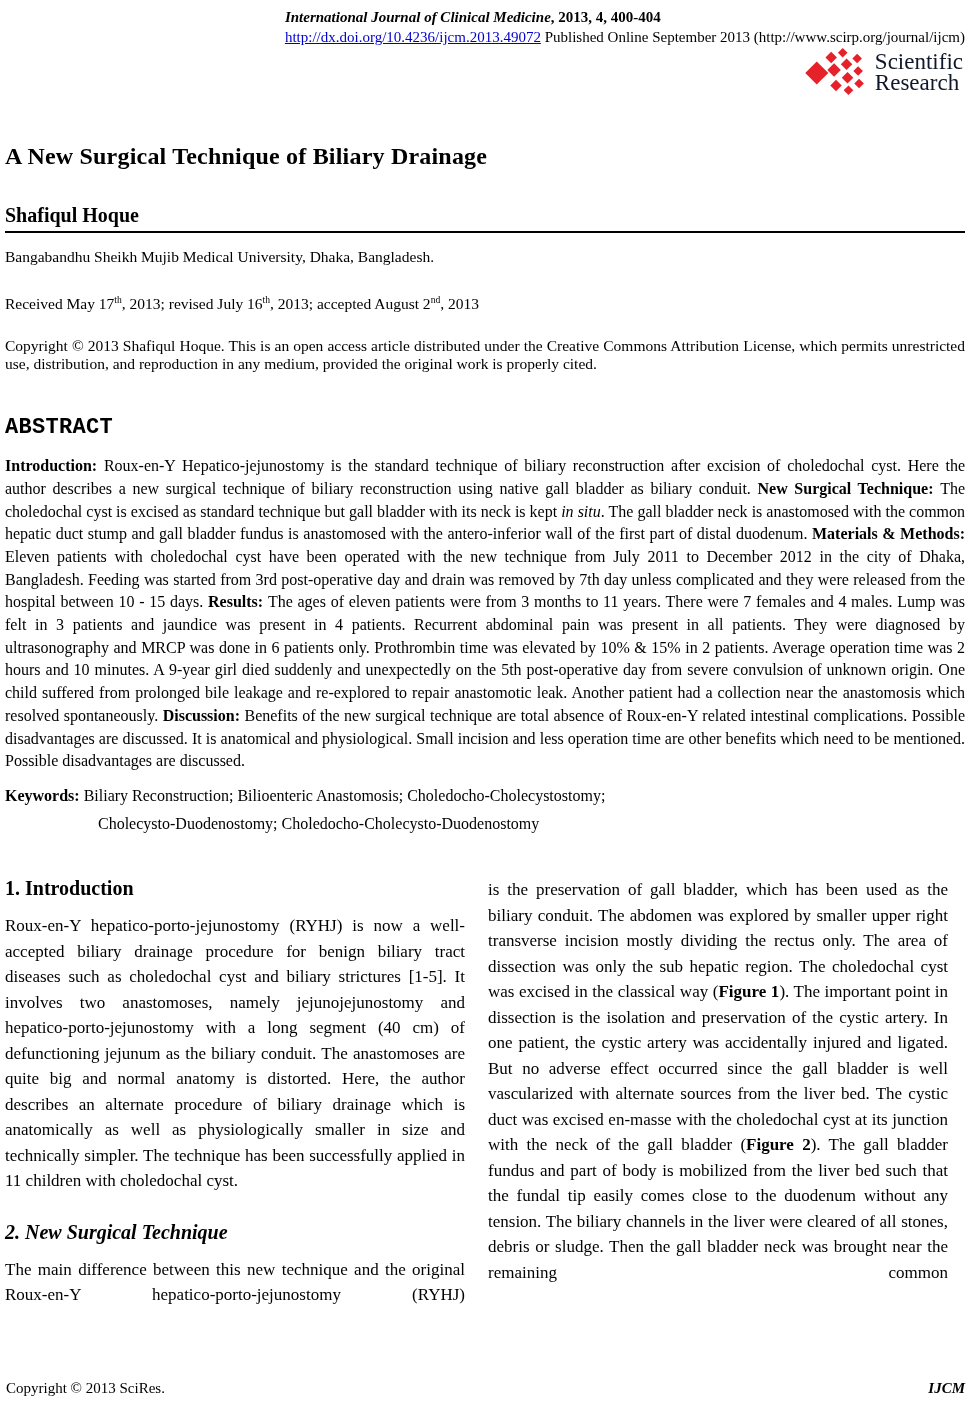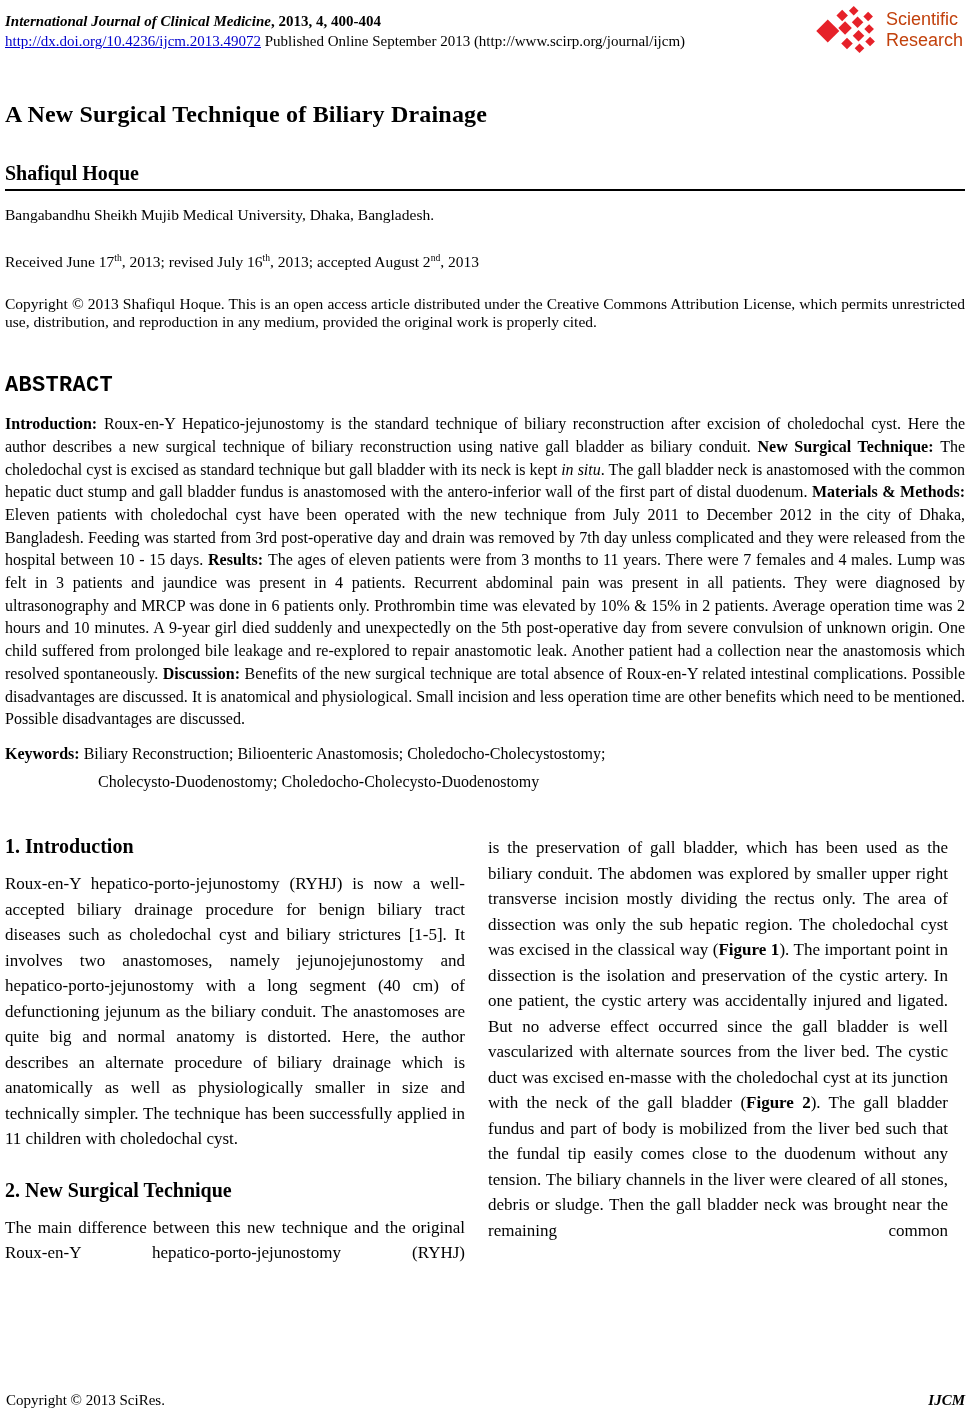--- a/index.html
+++ b/index.html
@@ -1,27 +1,27 @@
 <!DOCTYPE html>
 <html><head>
 <meta charset="utf-8">
 <style>
   * { box-sizing: border-box; }
   html, body { margin: 0; padding: 0; background: #ffffff; }
   body { width: 971px; font-family: "Liberation Serif", serif; color: #000; }
   .page { position: relative; width: 971px; height: 1417px; padding: 5px 6px 0 5px; overflow: hidden; }
 
   
-  .header-row { display: flex; justify-content: space-between; align-items: center; }
+  .header-row { display: flex; justify-content: space-between; align-items: flex-end; flex-direction: column; }
   .header-left { font-size: 15px; line-height: 20px; padding-top: 2px; }
   .journal-line { white-space: nowrap; }
   .pub-line { white-space: nowrap; }
   .doi-link { color: #0000cc; text-decoration: underline; cursor: pointer; }
   .logo { display: flex; align-items: center; gap: 6px; margin-right: 2px; }
-  .logo-text { font-family: Liberation Sans, sans-serif; font-size: 18px; line-height: 21px; color: #c2410c; letter-spacing: 0px; }
+  .logo-text { font-family: Liberation Serif, serif; font-size: 23px; line-height: 21px; color: #0f172a; letter-spacing: 0px; }
 
   
   .title { font-size: 24px; font-weight: bold; margin: 46px 0 0 0; letter-spacing: 0.2px; }
   .author { margin-top: 34px; font-size: 20px; font-weight: bold; }
   .author-rule { border: none; border-top: 2px solid #000; margin: 4px 0 0 0; }
   .affiliation { margin-top: 13px; font-size: 15.5px; line-height: 22px; }
   .email-line { font-size: 15.5px; line-height: 22px; }
   .received { margin-top: 21px; font-size: 15.5px; line-height: 22px; }
   .received sup, .rich sup { font-size: 0.62em; }
   .license { margin-top: 22px; font-size: 15.5px; line-height: 18px; text-align: justify; }
@@ -30,25 +30,25 @@
   .abstract-heading { margin: 42px 0 0 0; font-size: 22px; font-weight: bold; letter-spacing: 0.3px; font-family: Liberation Mono, monospace; }
   .abstract-body { margin: 15px 0 0 0; font-size: 16px; line-height: 22.7px; text-align: justify; }
   .keywords { margin-top: 9px; font-size: 16px; line-height: 28px; }
   .kw-line2 { display: inline-block; margin-left: 93px; }
 
   
   .columns { margin-top: 39px; display: flex; gap: 23px; }
   .col { width: 460px; }
   .section-heading { font-size: 20px; font-weight: bold; margin: 0 0 13px 0; }
   .col p { font-size: 17px; line-height: 25.5px; text-align: justify; margin: 0; }
-  .col .gap-above { margin-top: 27px; }
+  .col .gap-above { margin-top: 27px; font-style: italic; }
   .force-just { text-align-last: justify; }
 
   
-  .footer { position: absolute; left: 6px; right: 6px; bottom: 8px; display: flex; justify-content: space-between; font-size: 15px; }
+  .footer { position: absolute; left: 6px; right: 6px; bottom: 20px; display: flex; justify-content: space-between; font-size: 15px; }
   .jabbr { font-weight: bold; font-style: italic; }
 
   b, .b { font-weight: bold; }
 </style>
 </head>
 <body>
 
 <div class="page">
 
   <div class="header-row">
@@ -81,21 +81,21 @@
     </div>
   </div>
 
   <h1 class="title">A New Surgical Technique of Biliary Drainage</h1>
 
   <div class="author">Shafiqul Hoque</div>
   <hr class="author-rule">
 
   <div class="affiliation">Bangabandhu Sheikh Mujib Medical University, Dhaka, Bangladesh.</div>
 
-  <div class="received rich"><span>Received June 17</span><sup>th</sup><span>, 2013; revised July 16</span><sup>th</sup><span>, 2013; accepted August 2</span><sup>nd</sup><span>, 2013</span></div>
+  <div class="received rich"><span>Received May 17</span><sup>th</sup><span>, 2013; revised July 16</span><sup>th</sup><span>, 2013; accepted August 2</span><sup>nd</sup><span>, 2013</span></div>
 
   <div class="license">Copyright © 2013 Shafiqul Hoque. This is an open access article distributed under the Creative Commons Attribution License, which permits unrestricted use, distribution, and reproduction in any medium, provided the original work is properly cited.</div>
 
   <h2 class="abstract-heading">ABSTRACT</h2>
   <p class="abstract-body rich"><span style="font-weight: bold;">Introduction: </span><span>Roux-en-Y Hepatico-jejunostomy is the standard technique of biliary reconstruction after excision of choledochal cyst. Here the author describes a new surgical technique of biliary reconstruction using native gall bladder as biliary conduit. </span><span style="font-weight: bold;">New Surgical Technique: </span><span>The choledochal cyst is excised as standard technique but gall bladder with its neck is kept </span><span style="font-style: italic;">in situ</span><span>. The gall bladder neck is anastomosed with the common hepatic duct stump and gall bladder fundus is anastomosed with the antero-inferior wall of the first part of distal duodenum. </span><span style="font-weight: bold;">Materials &amp; Methods: </span><span>Eleven patients with choledochal cyst have been operated with the new technique from July 2011 to December 2012 in the city of Dhaka, Bangladesh. Feeding was started from 3rd post-operative day and drain was removed by 7th day unless complicated and they were released from the hospital between 10 - 15 days. </span><span style="font-weight: bold;">Results: </span><span>The ages of eleven patients were from 3 months to 11 years. There were 7 females and 4 males. Lump was felt in 3 patients and jaundice was present in 4 patients. Recurrent abdominal pain was present in all patients. They were diagnosed by ultrasonography and MRCP was done in 6 patients only. Prothrombin time was elevated by 10% &amp; 15% in 2 patients. Average operation time was 2 hours and 10 minutes. A 9-year girl died suddenly and unexpectedly on the 5th post-operative day from severe convulsion of unknown origin. One child suffered from prolonged bile leakage and re-explored to repair anastomotic leak. Another patient had a collection near the anastomosis which resolved spontaneously. </span><span style="font-weight: bold;">Discussion: </span><span>Benefits of the new surgical technique are total absence of Roux-en-Y related intestinal complications. Possible disadvantages are discussed. It is anatomical and physiological. Small incision and less operation time are other benefits which need to be mentioned. Possible disadvantages are discussed.</span></p>
 
   <div class="keywords">
     <span class="kw-line1"><b>Keywords:</b>&nbsp;<span>Biliary Reconstruction; Bilioenteric Anastomosis; Choledocho-Cholecystostomy;</span></span><br>
     <span class="kw-line2">Cholecysto-Duodenostomy; Choledocho-Cholecysto-Duodenostomy</span>
   </div>

